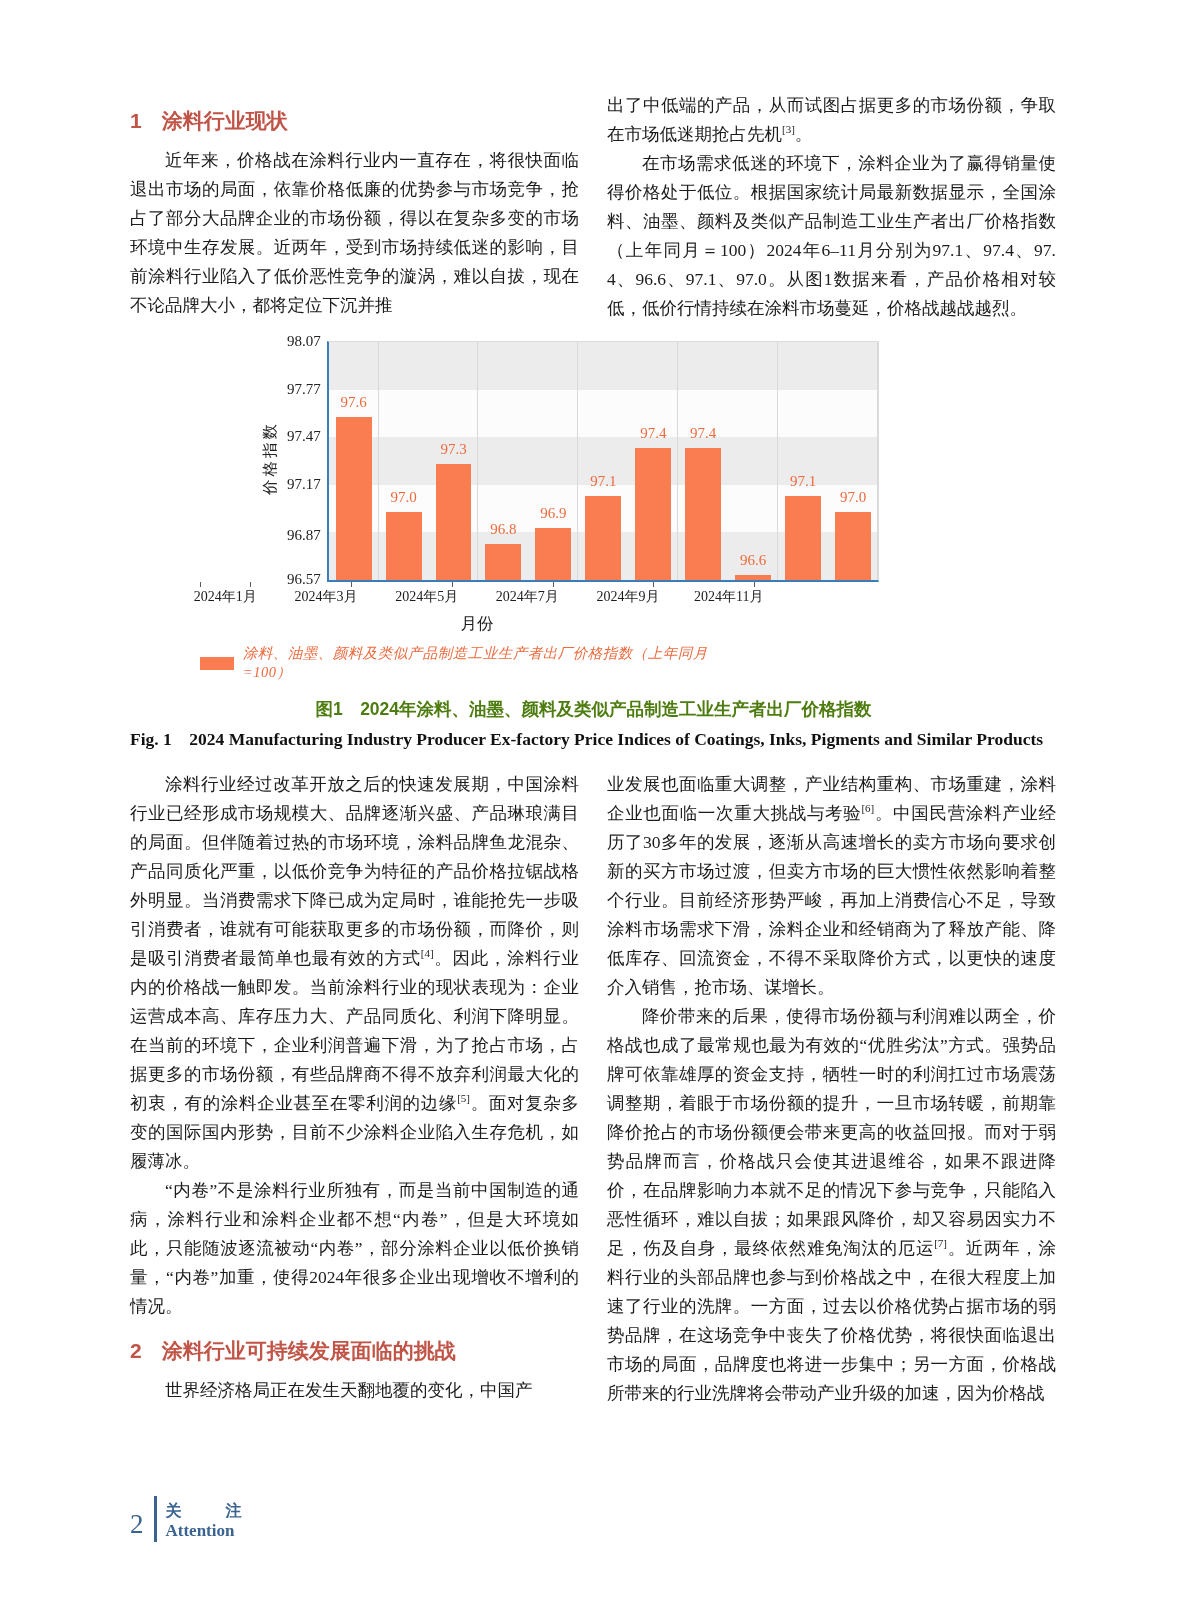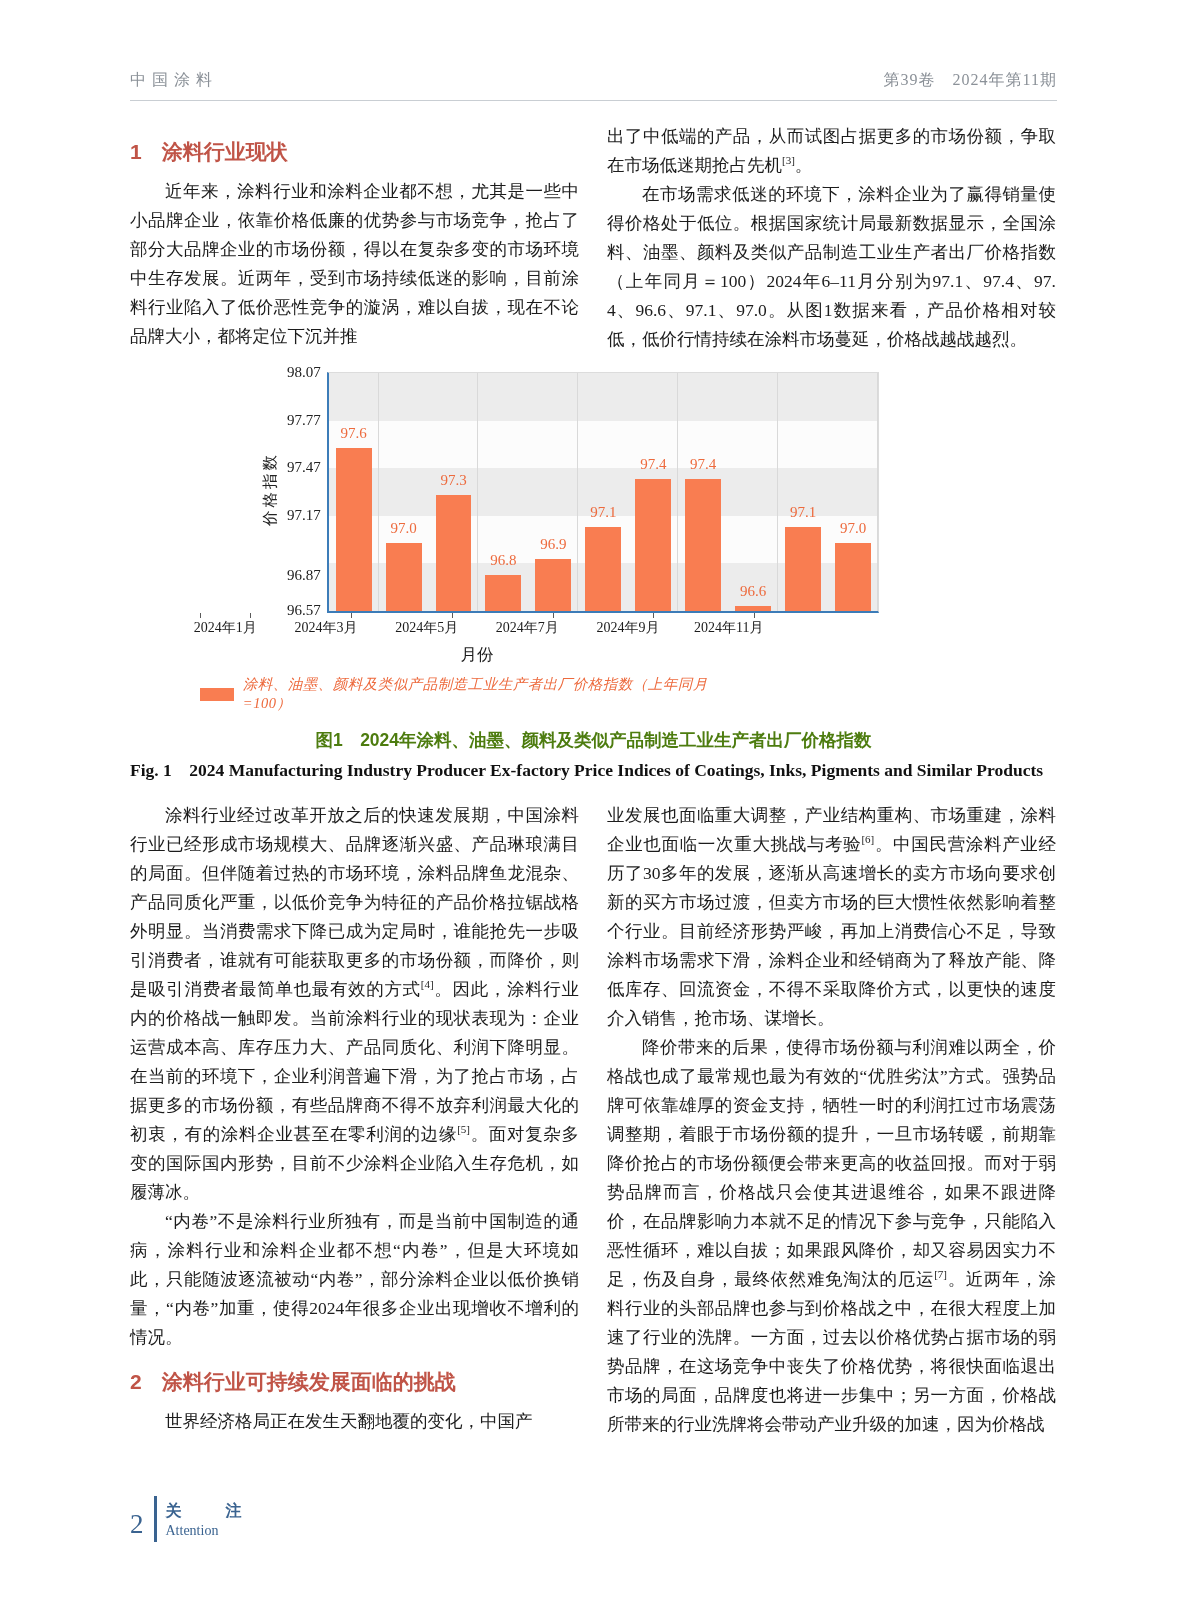--- a/index.html
+++ b/index.html
@@ -87,52 +87,48 @@
     position:absolute; left:130px; bottom:58px;
     display:flex; align-items:center; color:#3a6390;
   }
   .pagenum{font-size:27px; margin-right:10px; margin-top:10px;}
   .vbar{width:3px; height:46px; background:#3a6390; margin-right:9px;}
   .sec-block{display:flex; flex-direction:column;}
   .sec-cn{
     font-family:"Liberation Sans","DejaVu Sans",sans-serif;
     font-weight:bold; font-size:16px; letter-spacing:14px; line-height:24px;text-align:right;
   }
-  .sec-en{font-weight:normal; font-size:14px; line-height:16px;}
+  .sec-en{font-weight:bold; font-size:17px; line-height:16px;}
 </style>
 </head>
 <body>
 
 <div class="page">
   <div class="content">
 
-    <div class="page-header">
-      <span class="ph-left">中国涂料</span>
-      <span class="ph-right">第39卷　2024年第11期</span>
-    </div>
 
     <div class="cols">
       <div class="col">
           <div class="section"><span class="sec-num">1</span><span>涂料行业现状</span></div>
-          <p class="indent">近年来，涂料行业和涂料企业都不想，尤其是一些中小品牌企业，依靠价格低廉的优势参与市场竞争，抢占了部分大品牌企业的市场份额，得以在复杂多变的市场环境中生存发展。近两年，受到市场持续低迷的影响，目前涂料行业陷入了低价恶性竞争的漩涡，难以自拔，现在不论品牌大小，都将定位下沉并推</p>
+          <p class="indent">近年来，价格战在涂料行业内一直存在，将很快面临退出市场的局面，依靠价格低廉的优势参与市场竞争，抢占了部分大品牌企业的市场份额，得以在复杂多变的市场环境中生存发展。近两年，受到市场持续低迷的影响，目前涂料行业陷入了低价恶性竞争的漩涡，难以自拔，现在不论品牌大小，都将定位下沉并推</p>
         </div>
       <div class="col">
           <p>出了中低端的产品，从而试图占据更多的市场份额，争取在市场低迷期抢占先机<sup>[3]</sup>。</p>
           <p class="indent">在市场需求低迷的环境下，涂料企业为了赢得销量使得价格处于低位。根据国家统计局最新数据显示，全国涂料、油墨、颜料及类似产品制造工业生产者出厂价格指数（上年同月＝100）2024年6–11月分别为97.1、97.4、97.4、96.6、97.1、97.0。从图1数据来看，产品价格相对较低，低价行情持续在涂料市场蔓延，价格战越战越烈。</p>
         </div>
     </div>
 
     <div class="figure-block">
       <div class="chart">
         <div class="ytitle-wrap">
           <div class="ytitle">价格指数</div>
         </div>
         <div class="yticks" id="yticks">
             <div class="ytick" style="bottom: 0px;">96.57</div>
-            <div class="ytick" style="bottom: 35px;">96.87</div>
+            <div class="ytick" style="bottom: 44px;">96.87</div>
             <div class="ytick" style="bottom: 95.2px;">97.17</div>
             <div class="ytick" style="bottom: 142.8px;">97.47</div>
             <div class="ytick" style="bottom: 190.4px; text-align: center;">97.77</div>
             <div class="ytick" style="bottom: 238px;">98.07</div>
           </div>
         <div class="plot" id="plot" style="border-left-color: rgb(60, 124, 184); border-bottom-color: rgb(60, 124, 184);">
             <div class="band" style="bottom: 0%; height: 20%; background: rgb(236, 236, 236);"></div>
             <div class="band" style="bottom: 20%; height: 20%; background: rgb(252, 252, 252);"></div>
             <div class="band" style="bottom: 40%; height: 20%; background: rgb(236, 236, 236);"></div>
             <div class="band" style="bottom: 60%; height: 20%; background: rgb(252, 252, 252);"></div>

